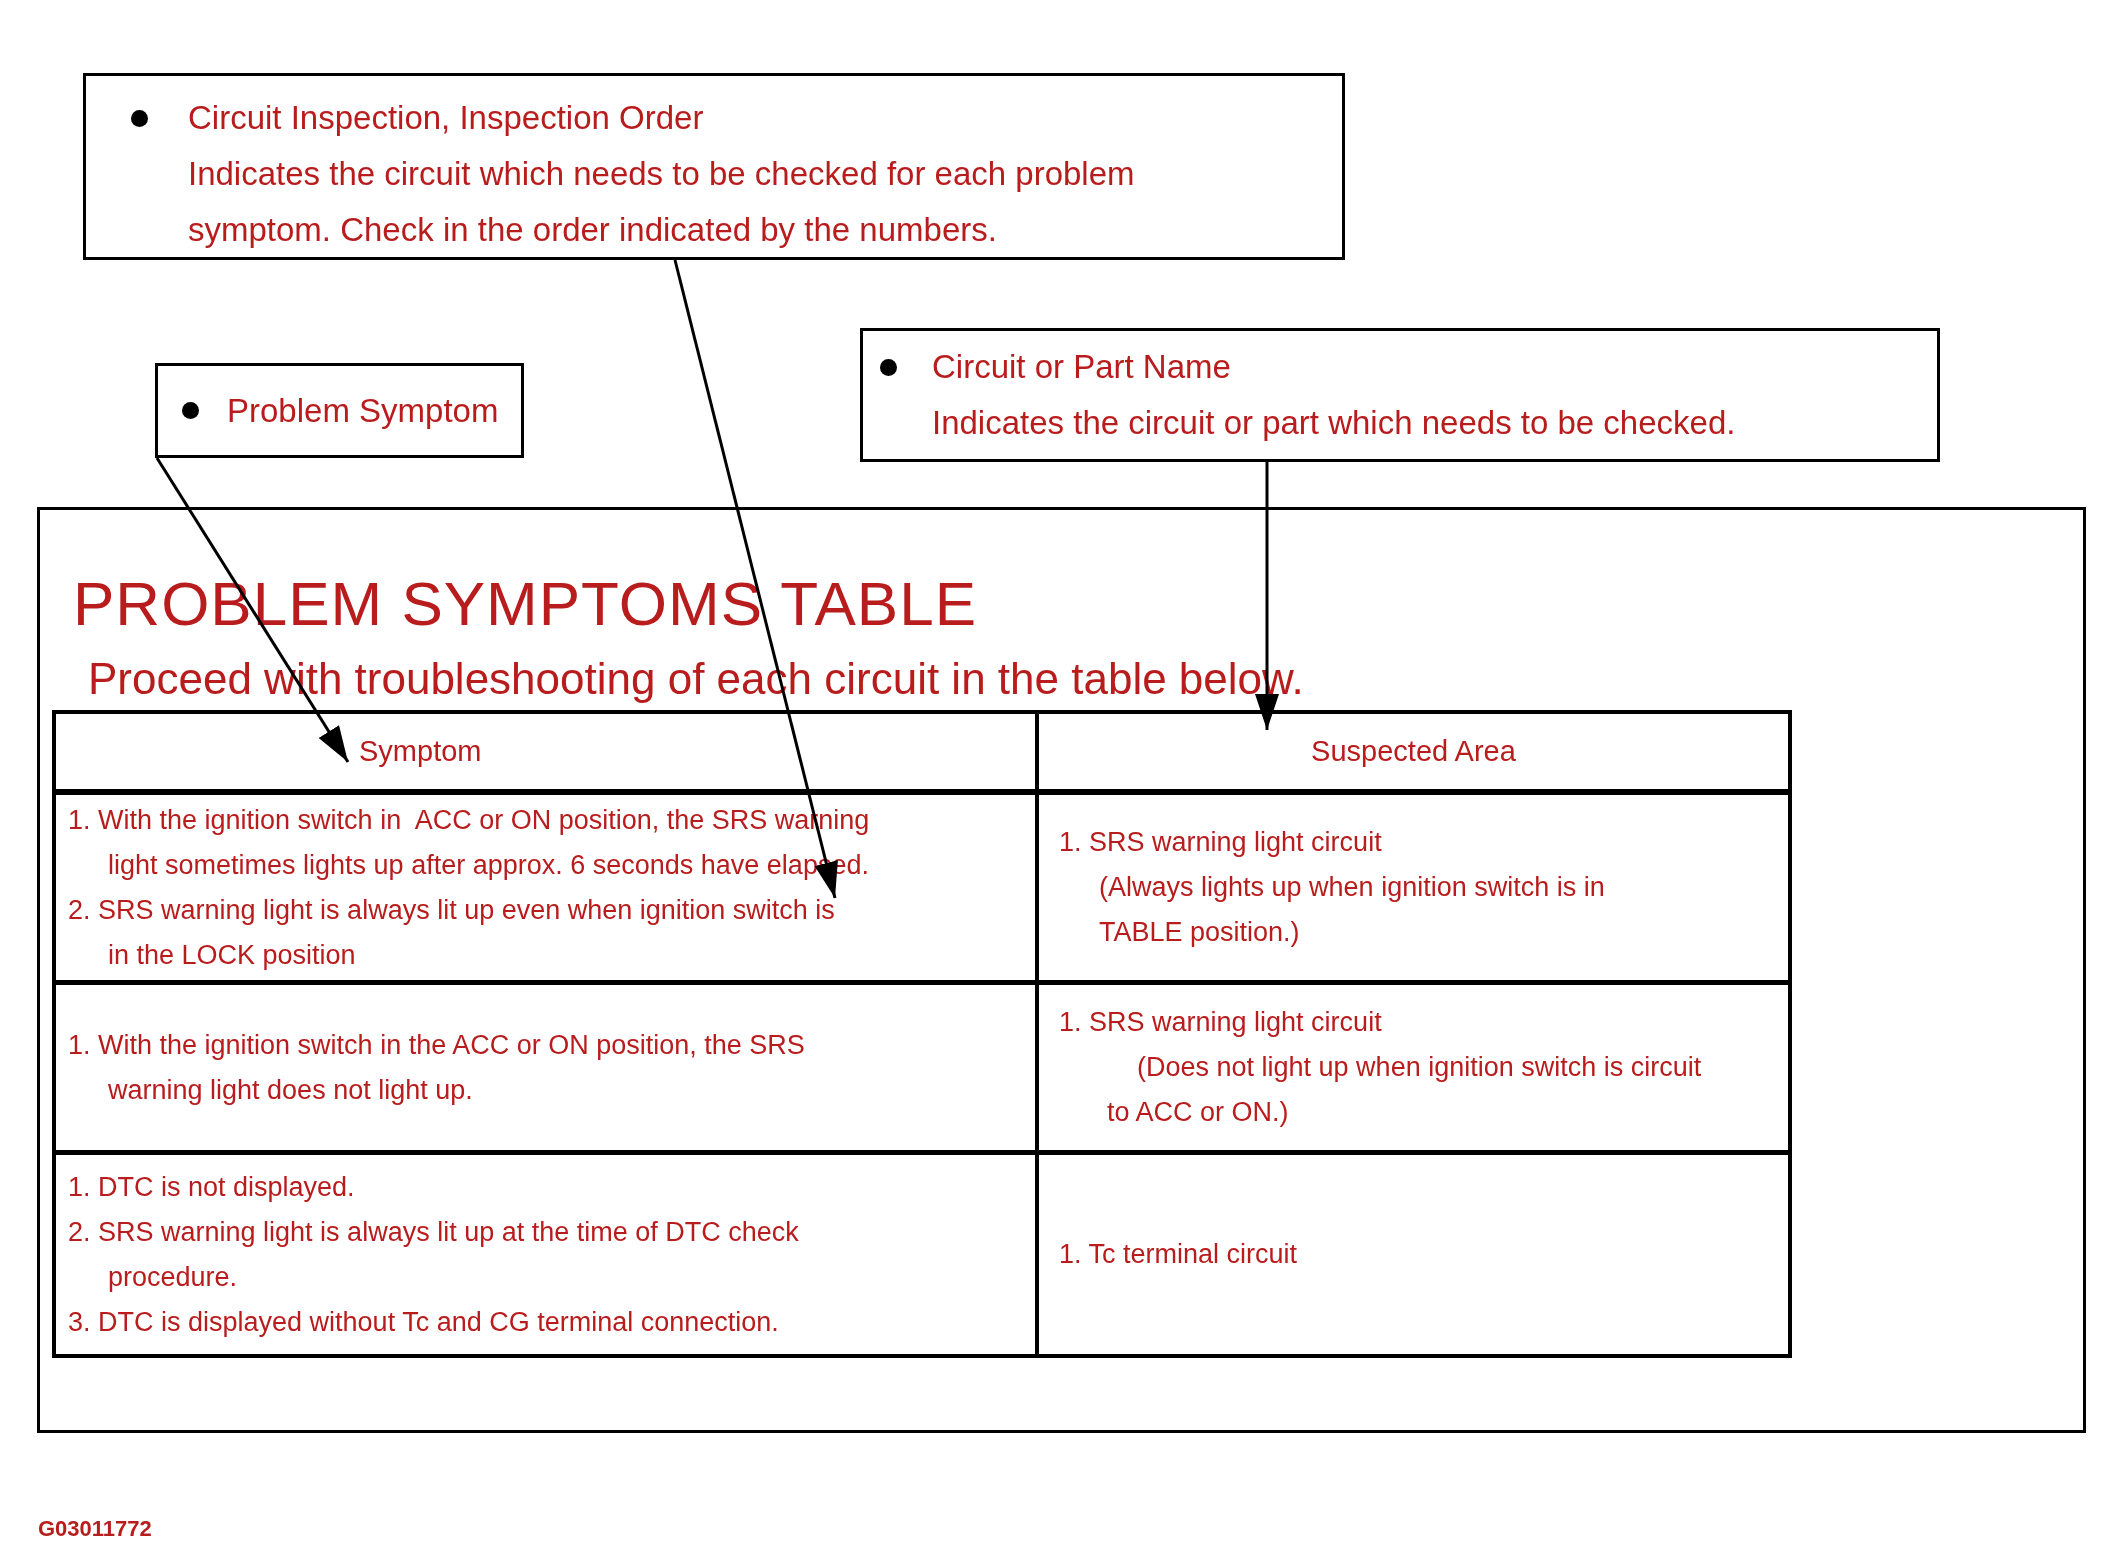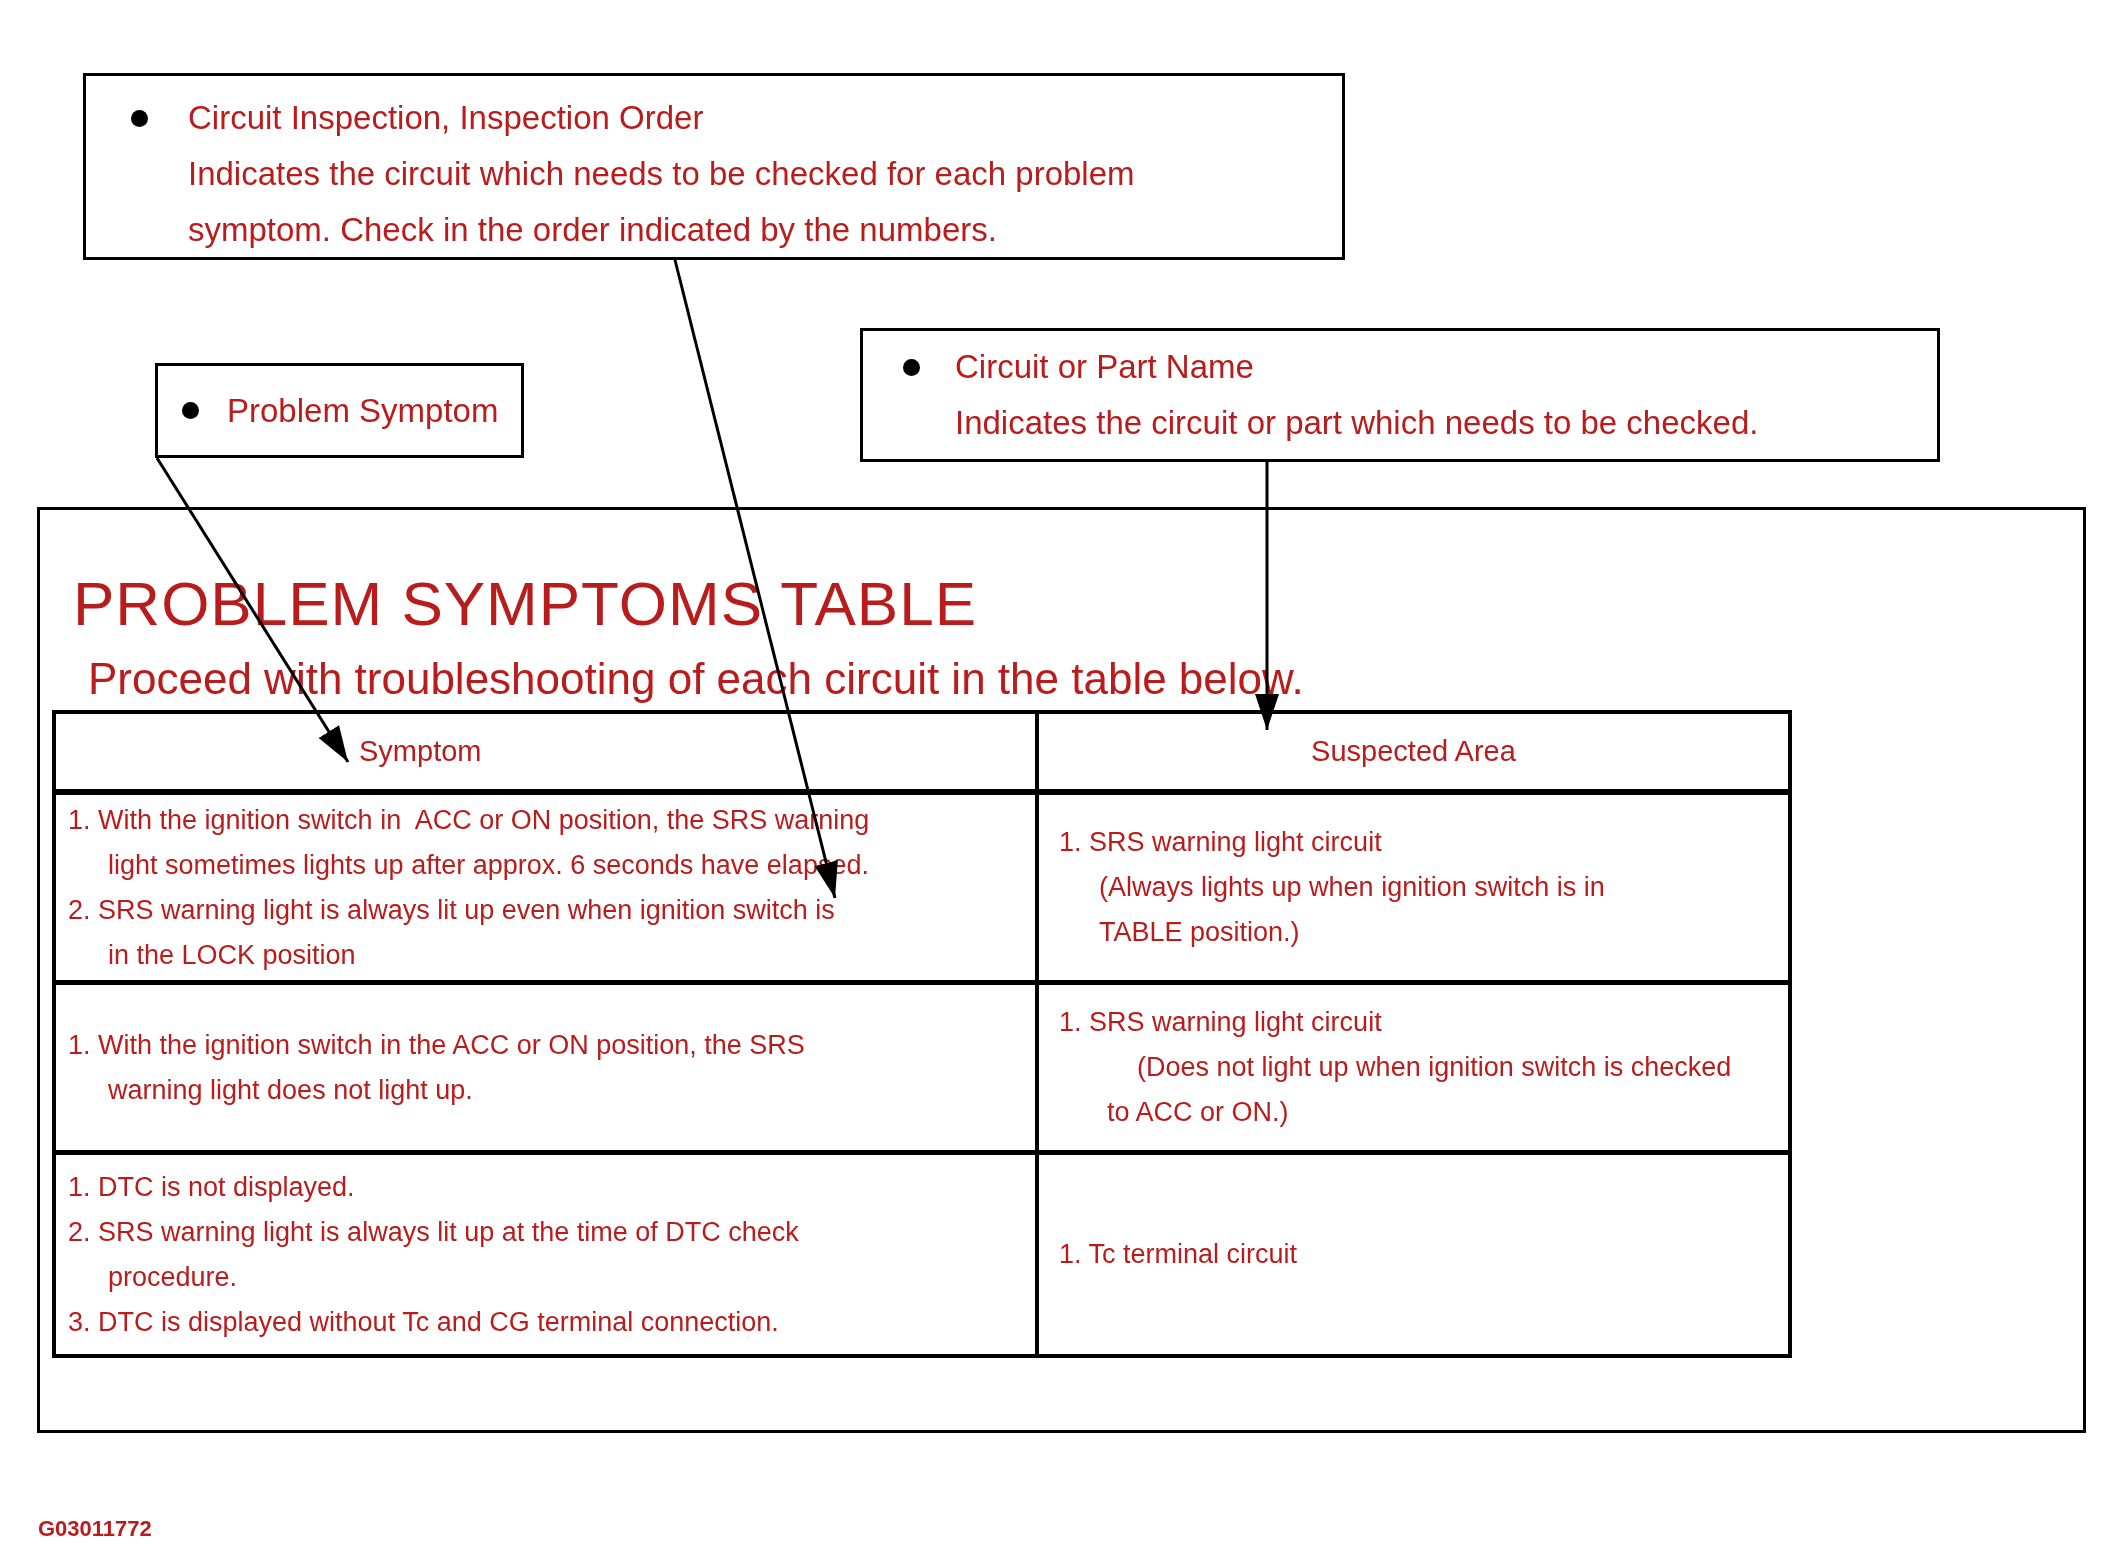--- a/index.html
+++ b/index.html
@@ -10,21 +10,21 @@
   }
   
   .callout{position:absolute;border:3px solid #000;background:#fff;box-sizing:border-box;}
   .co-line{white-space:pre;font-size:33px;line-height:56px;display:flex;align-items:center;}
   .bullet{display:inline-block;width:17px;height:17px;border-radius:50%;background:#000;flex:0 0 17px;}
   #box-inspection{left:83px;top:73px;width:1262px;height:187px;padding:14px 0 0 45px;}
   #box-inspection .bullet{margin-right:40px;}
   #box-inspection .cont{padding-left:57px;}
   #box-symptom{left:155px;top:363px;width:369px;height:95px;display:flex;align-items:center;padding-left:24px;box-sizing:border-box;}
   #box-symptom .bullet{margin-right:28px;}
-  #box-partname{left:860px;top:328px;width:1080px;height:134px;padding:8px 0 0 40px;}
+  #box-partname{left:860px;top:328px;width:1080px;height:134px;padding:8px 0 0 17px;}
   #box-partname .bullet{margin-right:35px;}
   #box-partname .cont{padding-left:52px;}
   
   .outer-box{position:absolute;left:37px;top:507px;width:2049px;height:926px;border:3px solid #000;box-sizing:border-box;background:#fff;}
   .panel-heading{position:absolute;left:73px;top:568px;font-size:62px;font-weight:normal;letter-spacing:1px;white-space:pre;}
   .panel-subtitle{position:absolute;left:88px;top:654px;font-size:44px;white-space:pre;}
   
   .tbl{
     position:absolute;left:52px;top:710px;width:1740px;height:648px;
     border:4px solid #000;box-sizing:border-box;background:#fff;
@@ -96,21 +96,21 @@
       <div class="ind40">(Always lights up when ignition switch is in</div>
       <div class="ind40">TABLE position.)</div>
     </div>
 
     <div class="cell body-cell col-l rb sym">
       <div>1. With the ignition switch in the ACC or ON position, the SRS</div>
       <div class="ind40">warning light does not light up.</div>
     </div>
     <div class="cell body-cell col-r rb sus">
       <div>1. SRS warning light circuit</div>
-      <div class="ind78">(Does not light up when ignition switch is checked</div>
+      <div class="ind78">(Does not light up when ignition switch is circuit</div>
       <div class="ind48">to ACC or ON.)</div>
     </div>
 
     <div class="cell body-cell col-l sym">
       <div>1. DTC is not displayed.</div>
       <div>2. SRS warning light is always lit up at the time of DTC check</div>
       <div class="ind40">procedure.</div>
       <div>3. DTC is displayed without Tc and CG terminal connection.</div>
     </div>
     <div class="cell body-cell col-r sus">

